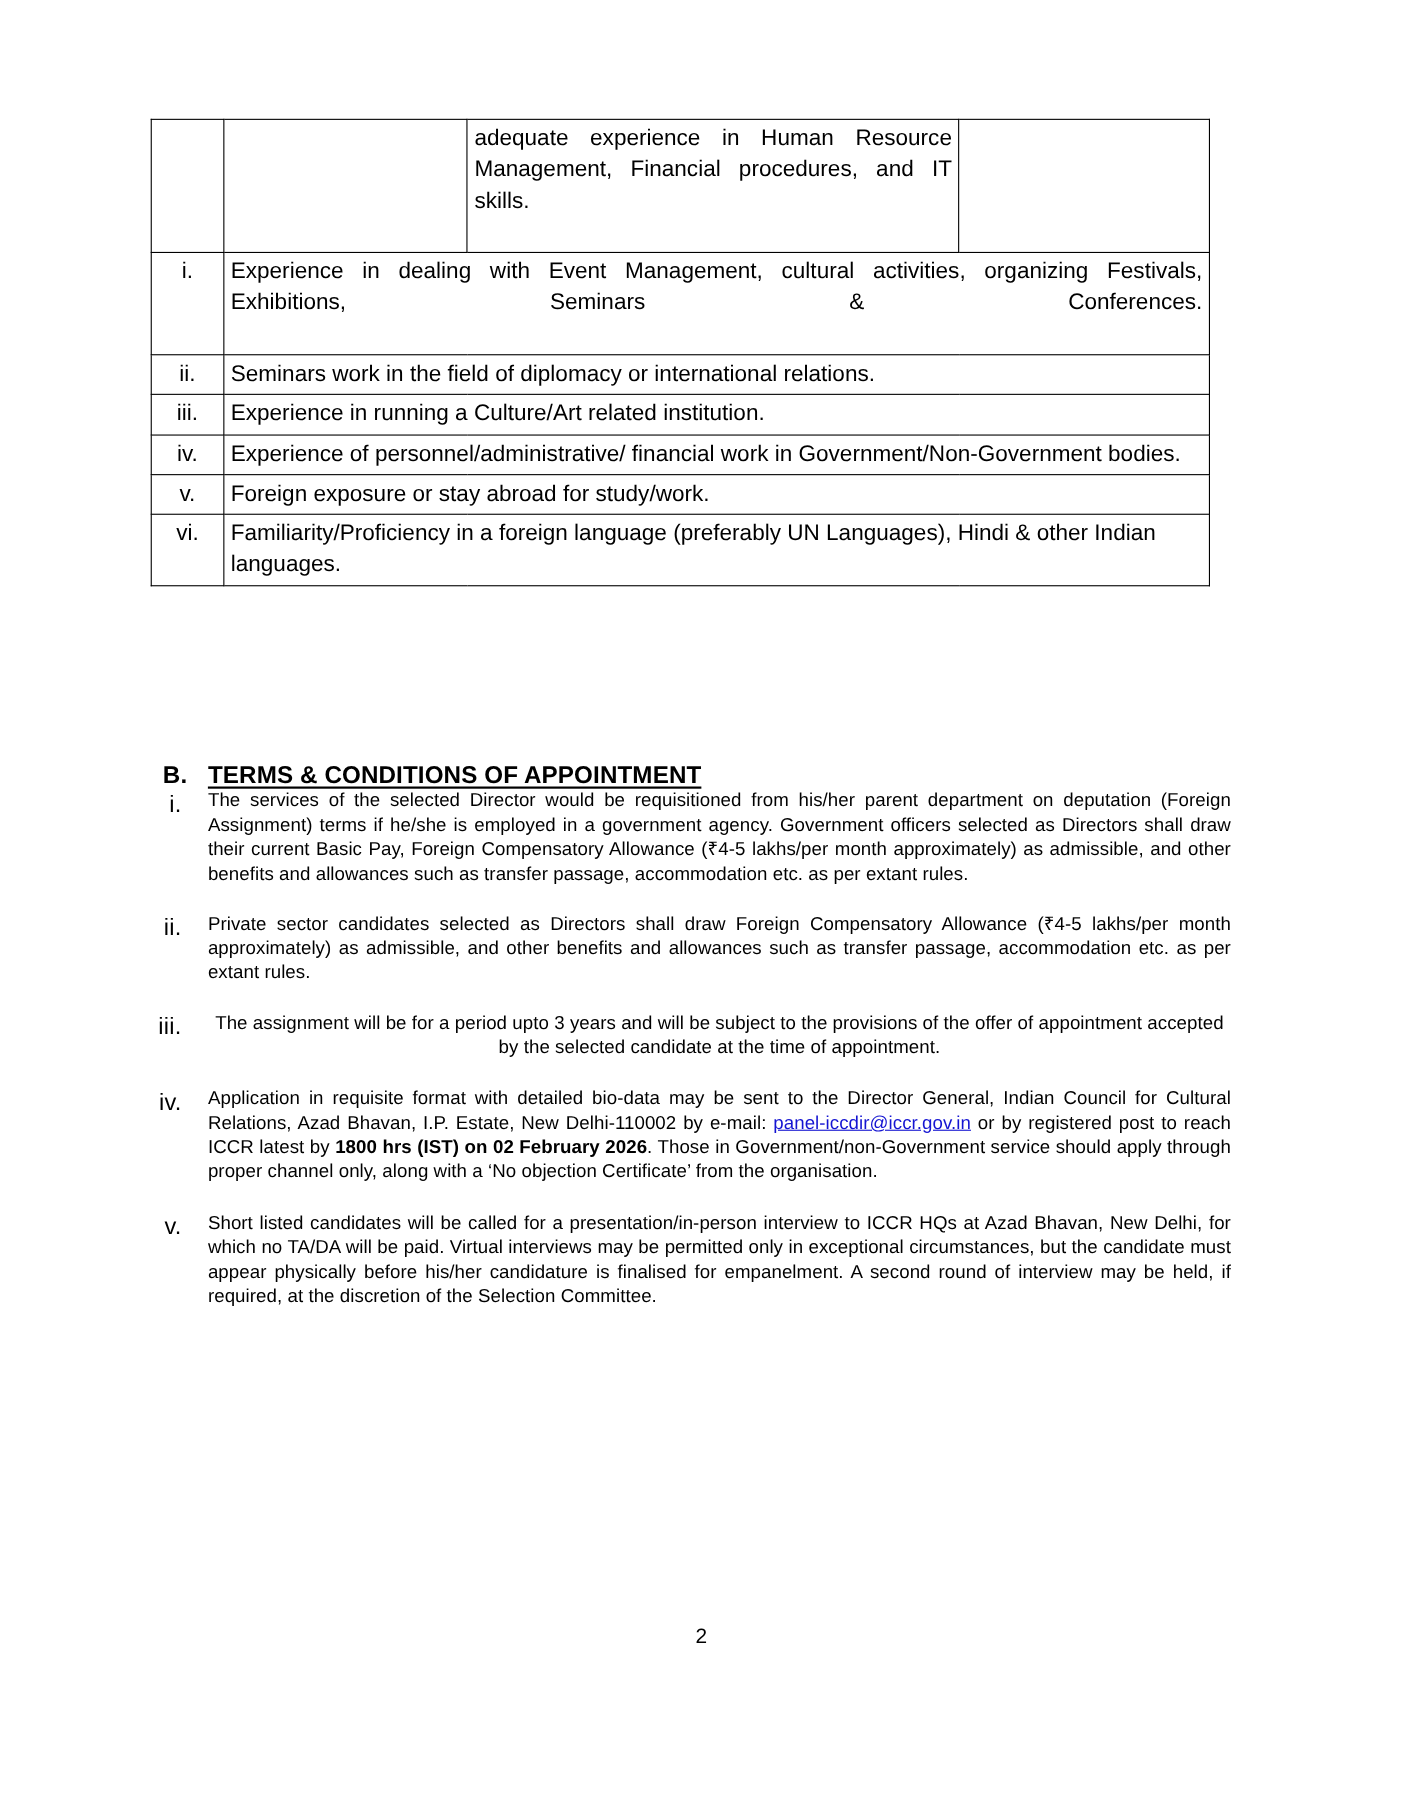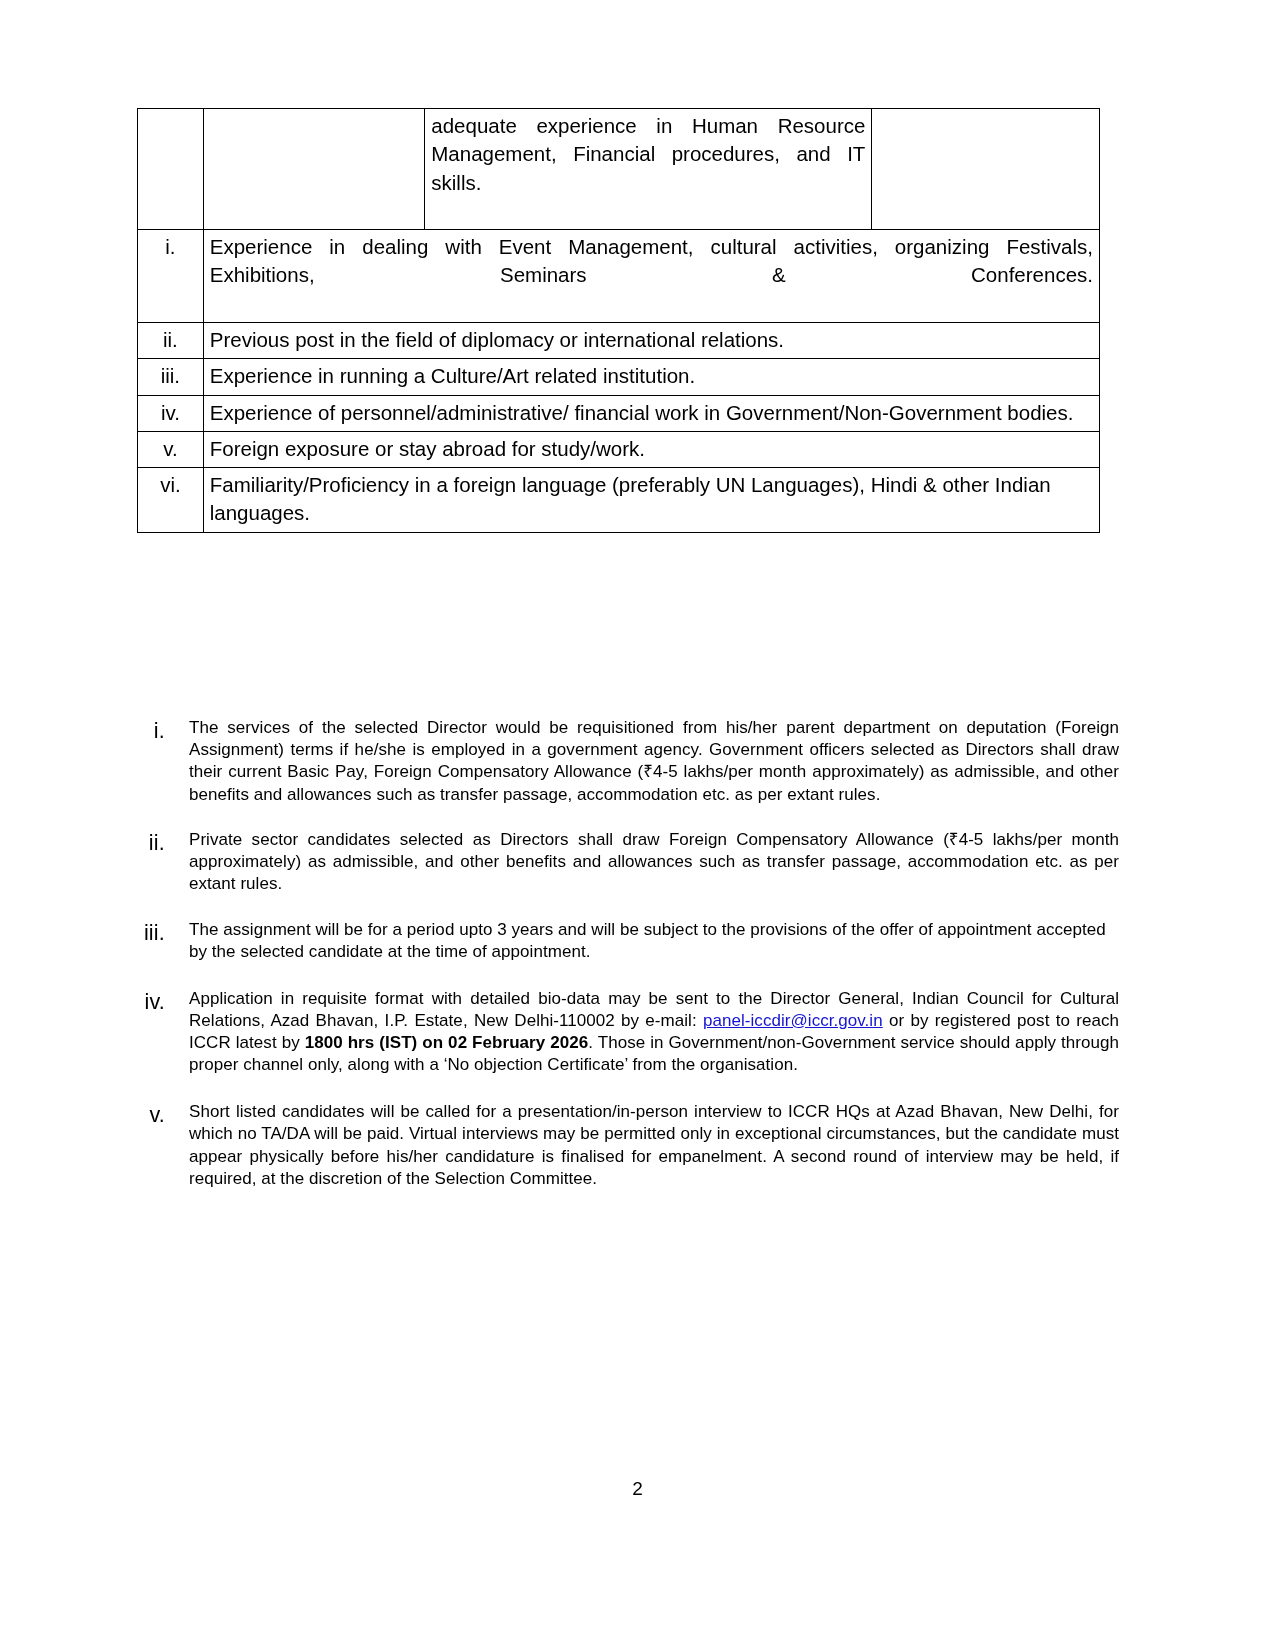--- a/index.html
+++ b/index.html
@@ -118,21 +118,21 @@
     letter-spacing: 0.2px;
   }
   .term-body {
     flex: 1 1 auto;
     font-size: 17px;
     line-height: 1.305;
     text-align: justify;
     text-justify: inter-word;
     letter-spacing: 0.05px;
   }
-  .term-body.nojust { text-align: left; }
+  .term-body.nojust { text-align: center; }
   .term-body b { font-weight: bold; }
   .email-link {
     color: #1414d2;
     text-decoration: underline;
   }
 
   
   #term-i   { margin-bottom: 23px; }
   #term-ii  { margin-bottom: 24px; }
   #term-iii { margin-bottom: 24px; }
@@ -172,41 +172,44 @@
 
 
       <tr>
         <td class="roman-cell">i.</td>
         <td colspan="3" class="item-text cell-justify">
           <span class="justify-full">Experience in dealing with Event Management, cultural activities, organizing Festivals, Exhibitions, Seminars &amp; Conferences.</span>
         </td>
       </tr>
       <tr>
         <td class="roman-cell">ii.</td>
-        <td colspan="3" class="item-text">Previous post in the field of diplomacy or international relations.</td>
+        <td colspan="3" class="item-text">Seminars work in the field of diplomacy or international relations.</td>
       </tr>
       <tr>
         <td class="roman-cell">iii.</td>
         <td colspan="3" class="item-text">Experience in running a Culture/Art related institution.</td>
       </tr>
       <tr>
         <td class="roman-cell">iv.</td>
         <td colspan="3" class="item-text">Experience of personnel/administrative/ financial work in Government/Non-Government bodies.</td>
       </tr>
       <tr>
         <td class="roman-cell">v.</td>
         <td colspan="3" class="item-text">Foreign exposure or stay abroad for study/work.</td>
       </tr>
       <tr>
         <td class="roman-cell">vi.</td>
         <td colspan="3" class="item-text">Familiarity/Proficiency in a foreign language (preferably UN Languages), Hindi &amp; other Indian languages.</td>
       </tr>
     </tbody>
   </table>
 
+  <div class="section-b">
+    <span class="sec-letter">B.</span><span class="sec-title">TERMS &amp; CONDITIONS OF APPOINTMENT</span>
+  </div>
 
   <div class="terms-list">
 
     <div class="term-row" id="term-i">
       <div class="term-num">i.</div>
       <div class="term-body">The services of the selected Director would be requisitioned from his/her parent department on deputation (Foreign Assignment) terms if he/she is employed in a government agency. Government officers selected as Directors shall draw their current Basic Pay, Foreign Compensatory Allowance (₹4-5 lakhs/per month approximately) as admissible, and other benefits and allowances such as transfer passage, accommodation etc. as per extant rules.</div>
     </div>
 
     <div class="term-row" id="term-ii">
       <div class="term-num">ii.</div>

